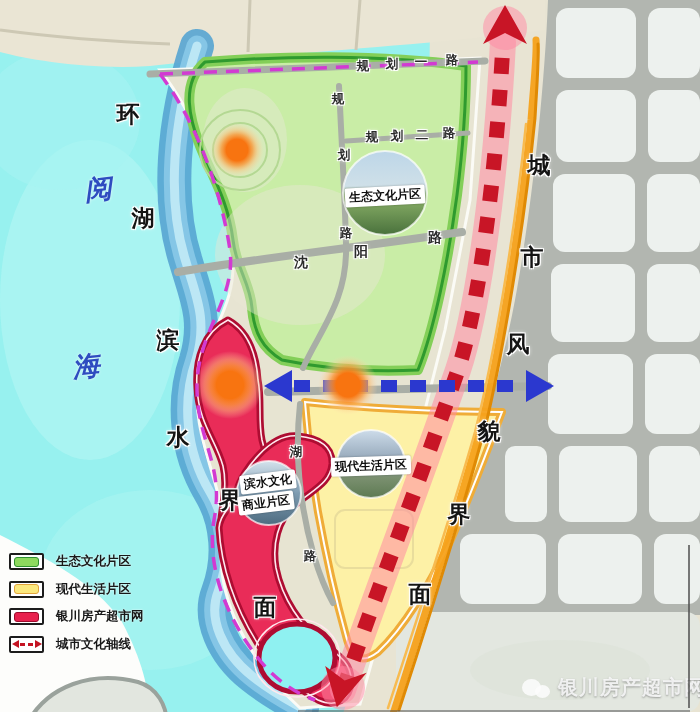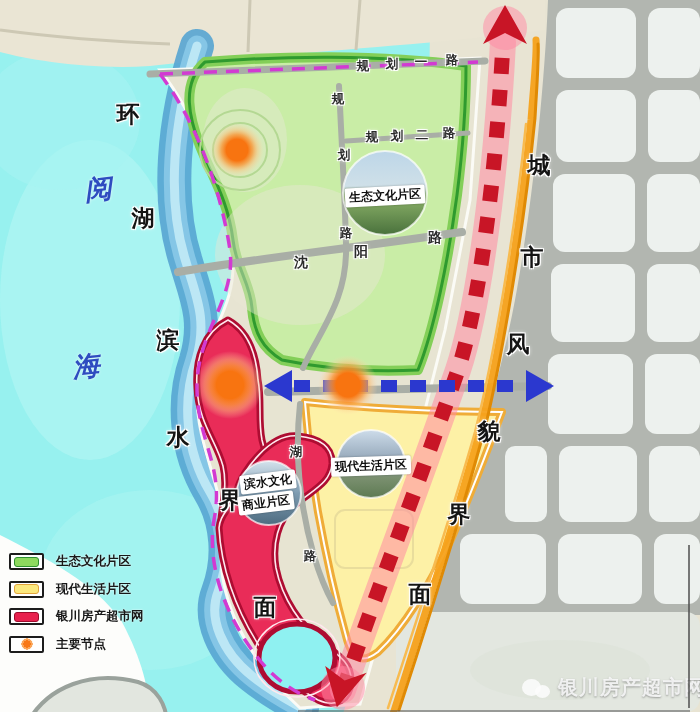--- a/index.html
+++ b/index.html
@@ -257,23 +257,26 @@
     <span class="llab">现代生活片区</span>
   </div>
   <div class="lrow">
     <span class="sw">
           <span class="swz" style="background:#e8214e;border-color:#9c0c2c"></span>
         </span>
     <span class="llab">银川房产超市网</span>
   </div>
   <div class="lrow">
     <span class="sw">
-          <span class="nodedot"></span>
-        </span>
-    <span class="llab">主要节点</span>
+      <i class="tri l" style="border-right-color:#c41322"></i>
+      <i class="dash" style="background:#c41322"></i>
+          <i class="dash" style="background:#c41322"></i>
+      <i class="tri r" style="border-left-color:#c41322"></i>
+    </span>
+    <span class="llab">城市文化轴线</span>
   </div>
 </div>
 
 <div class="wm">
   <span class="wmlogo">
     <i style="left:0;top:4px;width:19px;height:17px"></i>
     <i style="left:13px;top:10px;width:15px;height:13px"></i>
   </span>
   <span class="wmtext">银川房产超市网</span>
 </div>

